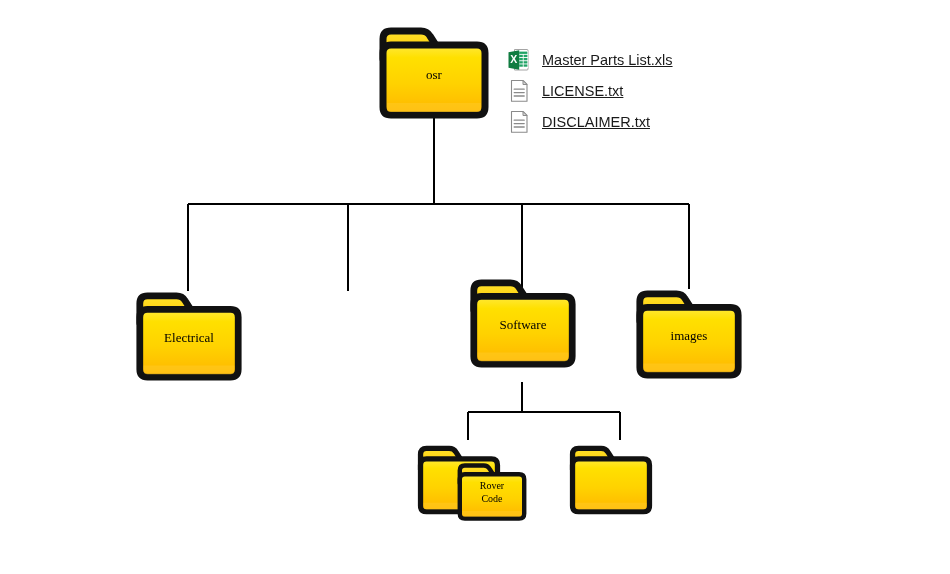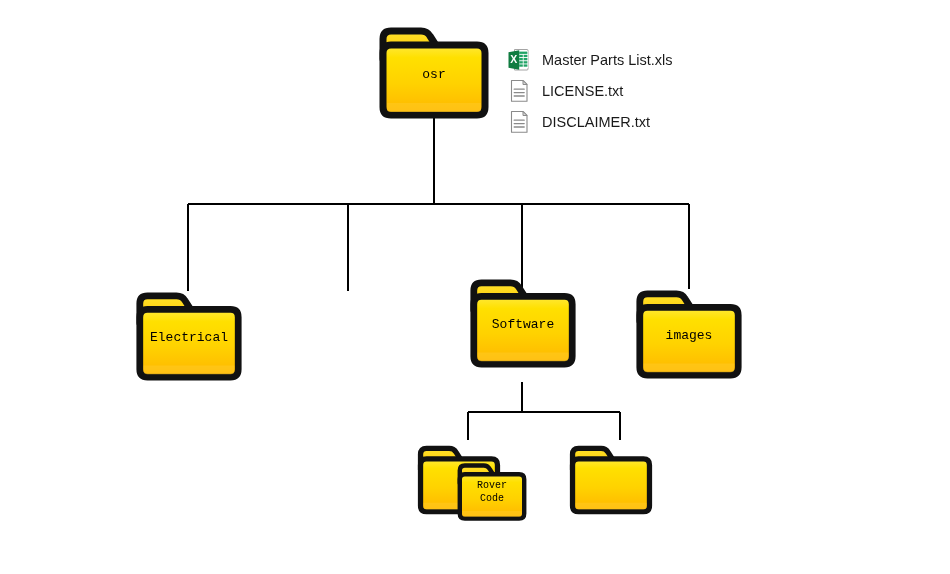--- a/index.html
+++ b/index.html
@@ -44,21 +44,21 @@
     width: 100%;
     height: 100%;
     overflow: visible;
   }
   .folder-label {
     position: absolute;
     left: 0;
     width: 100%;
     text-align: center;
     color: #000000;
-    font-family: Liberation Mono, monospace;
+    font-family: Liberation Serif, serif;
     font-size: 13px;
     line-height: 14px;
     letter-spacing: 0px;
     z-index: 3;
     pointer-events: none;
   }
   .node-main > .folder > .folder-label {
     top: 52%;
     transform: translateY(-50%);
   }
@@ -101,20 +101,21 @@
     flex: 0 0 26px;
     position: relative;
     margin-right: 10px;
   }
   .file-icon svg { display: block; }
   .file-name {
     font-family: "Liberation Sans", sans-serif;
     font-size: 14.5px;
     color: #1a1a1a;
     white-space: nowrap;
+    text-decoration: underline;
   }
 </style>
 </head>
 <body>
 
 <div id="diagram-root">
 
   <svg id="connectors" viewBox="0 0 950 574" width="950" height="574" shape-rendering="crispEdges">
     <g stroke="#000000" stroke-width="1.6" fill="none">
       <line x1="434" y1="118" x2="434" y2="204"></line>

